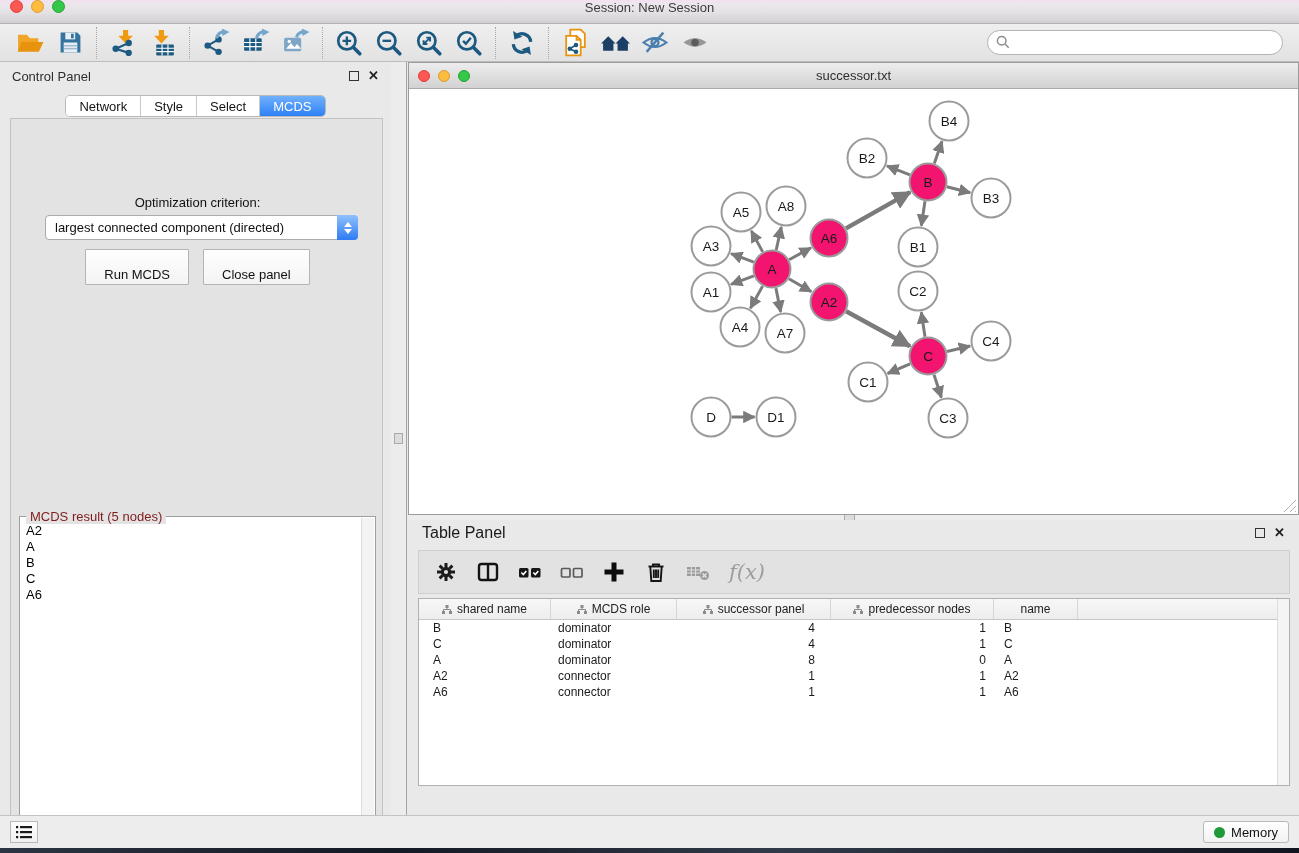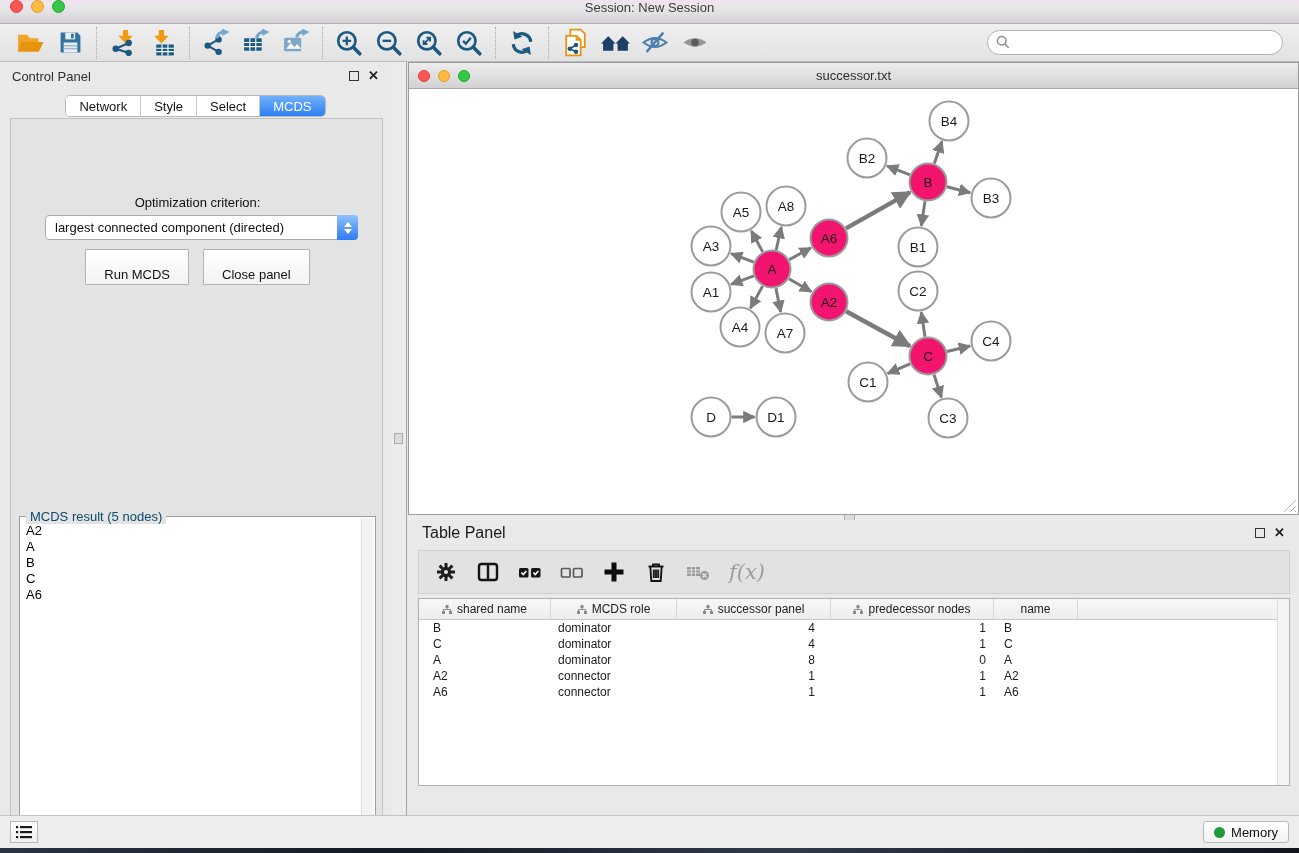--- a/index.html
+++ b/index.html
@@ -49,21 +49,21 @@
   .combo-text{flex:1;font-size:13px;padding-left:9px;color:#111;white-space:nowrap;overflow:hidden;}
   .combo-cap{width:21px;height:25px;margin:-1px -1px -1px 0;border-radius:0 4px 4px 0;
     background:linear-gradient(#8fc1fc,#2e7bf5);display:flex;flex-direction:column;align-items:center;justify-content:center;gap:2px;}
   .chev-up{width:0;height:0;border-left:4px solid transparent;border-right:4px solid transparent;border-bottom:5px solid #fff;}
   .chev-dn{width:0;height:0;border-left:4px solid transparent;border-right:4px solid transparent;border-top:5px solid #fff;}
   .btnrow{position:absolute;left:0;top:130px;width:373px;display:flex;justify-content:center;gap:14px;}
   .pushbtn{height:23px;padding:17px 18px;background:linear-gradient(#ffffff,#f3f3f3);
     border:1px solid #b4b4b4;border-radius:1px;font-size:13px;color:#111;
     font-family:"Liberation Sans",sans-serif;}
   .groupbox{position:absolute;left:8px;top:397px;width:357px;height:337px;border:1px solid #9e9e9e;background:#fff;}
-  .groupbox legend,.gb-title{position:absolute;top:-8px;left:6px;background:#e3e3e3;padding:0 4px;font-size:13px;color:#0c4a6e;}
+  .groupbox legend,.gb-title{position:absolute;top:-8px;left:6px;background:#e3e3e3;padding:0 4px;font-size:13px;color:#7f1d1d;}
   .gb-list{list-style:none;padding:6px 0 0 6px;font-size:13px;line-height:16px;color:#000;}
   .gb-scroll{position:absolute;top:1px;right:1px;bottom:1px;width:13px;background:#f3f3f3;border-left:1px solid #ddd;}
 
   
   .vdivider{left:391px;top:62px;width:16px;height:753px;background:#ececec;border-right:1px solid #a3a3a3;}
   .vgrip{position:absolute;left:3px;top:371px;width:9px;height:11px;background:#dcdcdc;border:1px solid #aaa;}
   .hdivider{left:407px;top:515px;width:892px;height:5px;background:#ececec;}
   .hgrip{position:absolute;left:437px;top:-2px;width:11px;height:9px;background:#dcdcdc;border:1px solid #aaa;}
 
   

